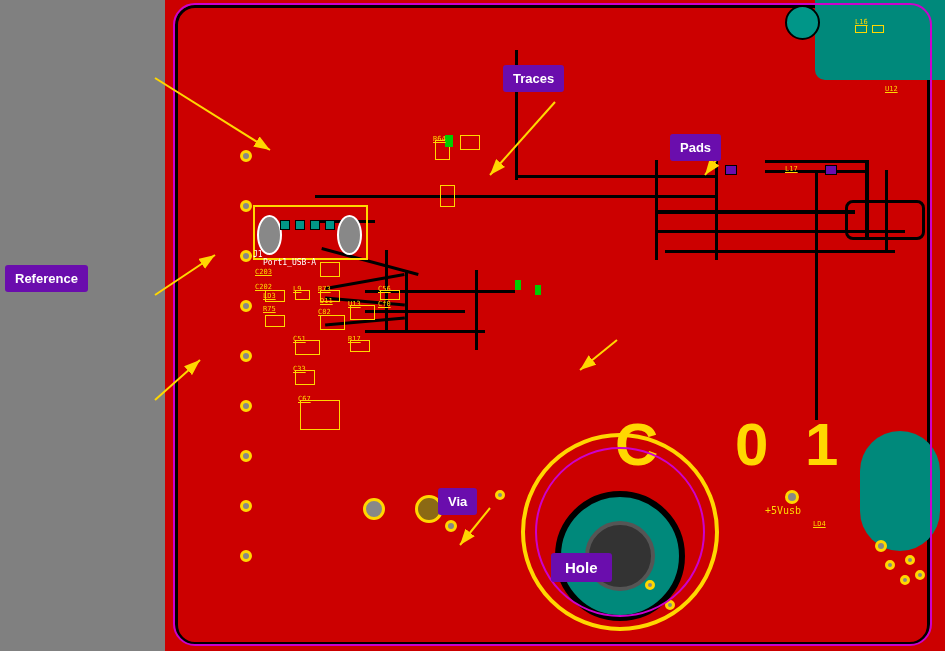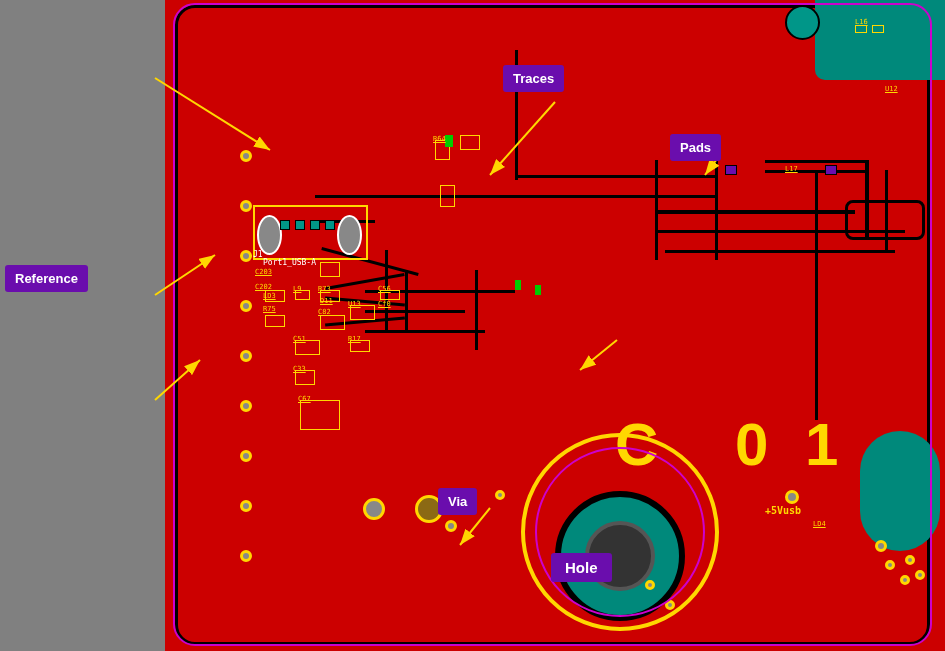--- a/index.html
+++ b/index.html
@@ -156,21 +156,20 @@
       font-weight: bold;
       font-family: Arial, sans-serif;
     }
 
     
     .voltage-label {
       position: absolute;
       color: #ffd700;
       font-size: 10px;
       font-family: monospace;
-      font-weight: bold;
     }
 
     
     .ref-label {
       position: absolute;
       color: #ffd700;
       font-size: 7px;
       font-family: monospace;
       white-space: nowrap;
       text-decoration: underline;

